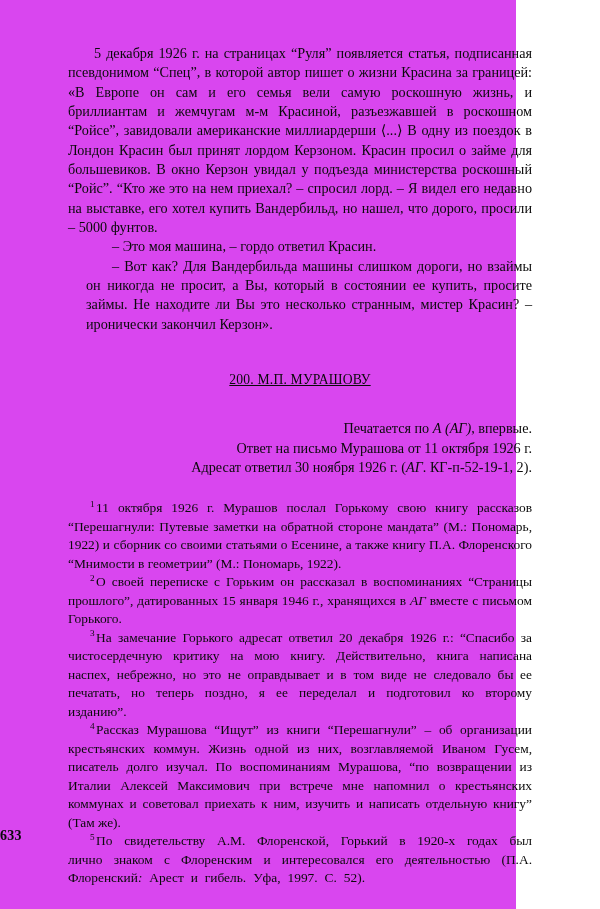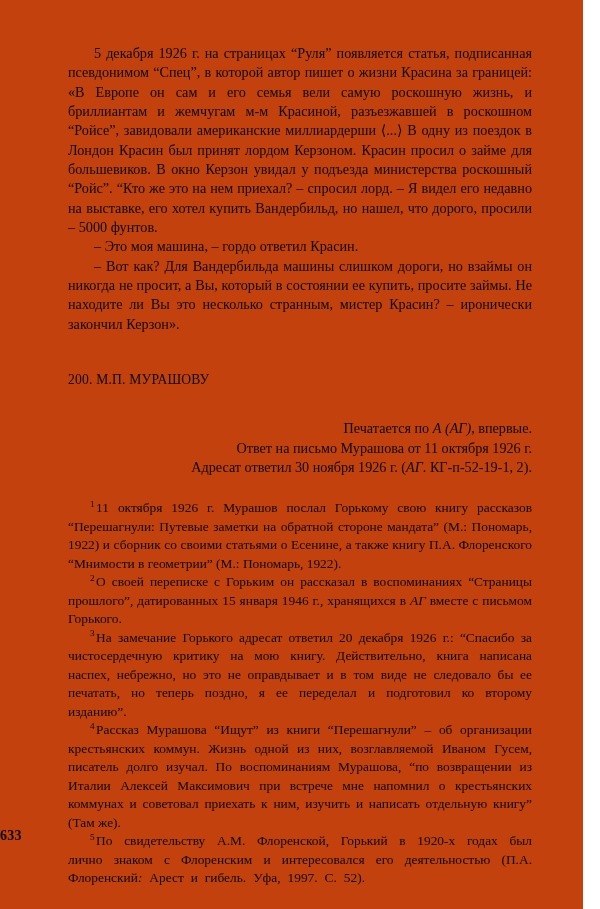--- a/index.html
+++ b/index.html
@@ -12,51 +12,52 @@
     height: 909px;
     font-family: "Liberation Serif", "DejaVu Serif", serif;
     color: #0a0a0a;
     position: relative;
     overflow: hidden;
   }
   .page {
     position: absolute;
     left: 0;
     top: 0;
-    width: 583px;
+    width: 516px;
     height: 909px;
-    background: #c2410c;
+    background: #d946ef;
   }
   .content {
     position: absolute;
     left: 68px;
     top: 44px;
     width: 464px;
   }
   
   .body-p {
     font-size: 14.2px;
     line-height: 19.35px;
     text-align: justify;
     text-justify: inter-word;
     text-indent: 26px;
     margin: 0;
     hyphens: none;
     word-spacing: 0.1px;
   }
-  .body-p.dash { text-indent: 26px; }
+  .body-p.dash { text-indent: 26px; margin-left: 18px; }
 
   
   .heading {
     margin: 0;
     padding: 0;
-    text-align: left;
+    text-align: center;
     font-size: 13.6px;
     line-height: 19px;
     letter-spacing: 0.2px;
+    text-decoration: underline;
   }
   .heading-wrap { margin-top: 36px; }
 
   
   .notes-block { margin-top: 30px; }
   .note-line {
     font-size: 14.2px;
     line-height: 19.4px;
     text-indent: 26px;
     text-align: right;

